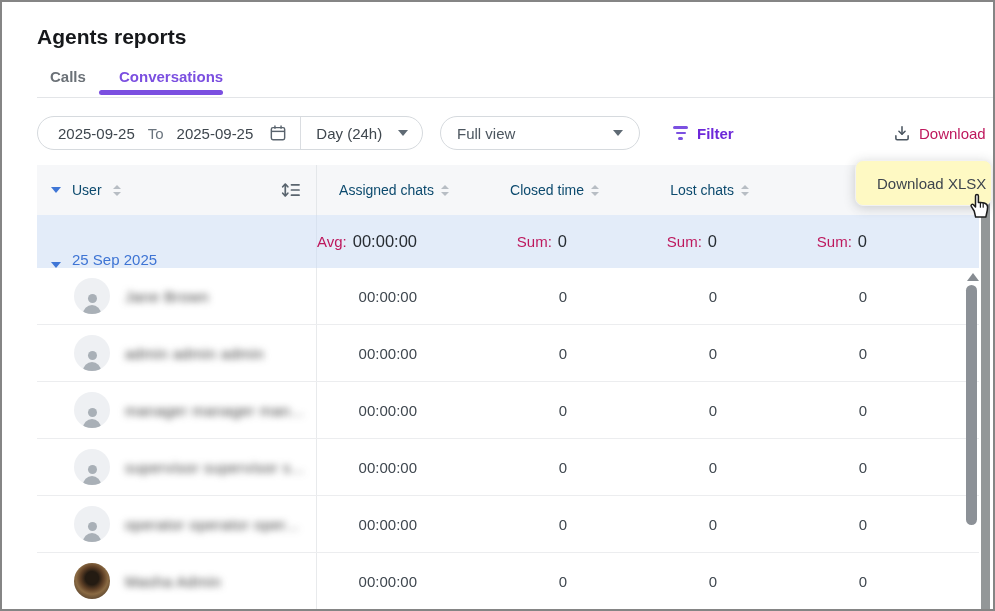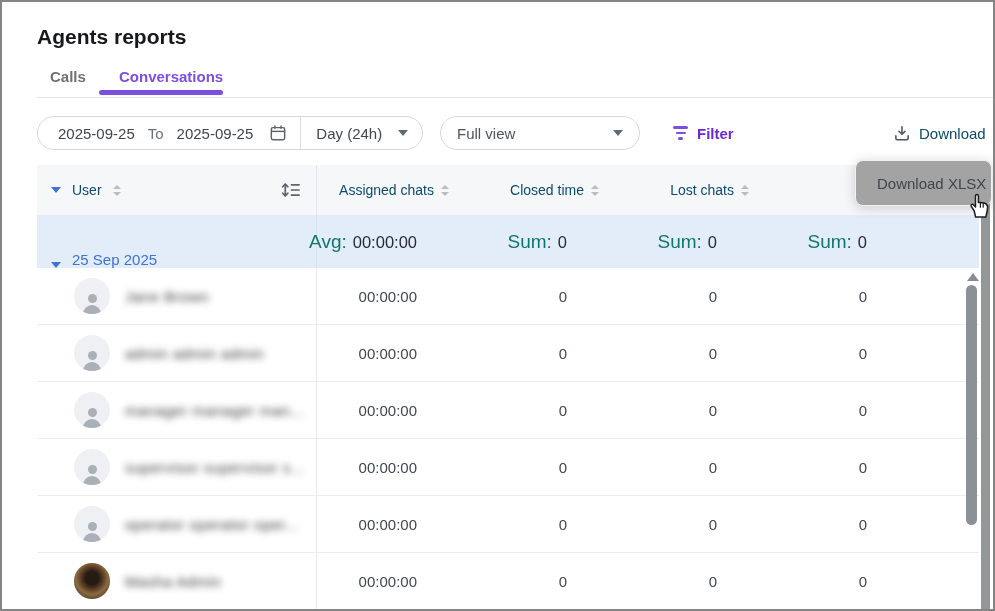--- a/index.html
+++ b/index.html
@@ -26,63 +26,63 @@
   .interval-label{ margin-left:15px; }
   .caret{ width:0; height:0; border-left:5px solid transparent; border-right:5px solid transparent;
           border-top:6px solid #5f6a74; margin-left:auto; }
   .pill-view{ left:438px; width:200px; padding:14px 16px; color:#4c565f; }
   .filter-btn{ position:absolute; left:671px; top:114px; height:34px; display:flex; align-items:center; gap:9px; cursor:pointer; }
   .filter-icon{ display:flex; flex-direction:column; align-items:center; gap:3px; }
   .filter-icon i{ display:block; height:2.5px; border-radius:1.5px; background:#7b50e1; }
   .filter-icon i:nth-child(1){ width:15px; } .filter-icon i:nth-child(2){ width:10px; } .filter-icon i:nth-child(3){ width:5px; }
   .filter-label{ font-size:15px; font-weight:600; color:#6d28d9; }
   .download-btn{ position:absolute; left:891px; top:114px; height:34px; display:flex; align-items:center; gap:8px; cursor:pointer; }
-  .download-label{ font-size:15px; font-weight:500; color:#0c4a6e; }
+  .download-label{ font-size:15px; font-weight:500; color:#be185d; }
 
   
   .table{ position:absolute; left:35px; top:163px; width:942px; }
   .trow{ display:grid; grid-template-columns:280px 150px 150px 150px 150px 1fr; align-items:center; }
   .thead{ height:50px; background:#f6f7f9; }
   .th{ display:flex; align-items:center; justify-content:flex-end; gap:7px; padding-right:18px;
        font-size:14px; color:#0c4a6e; cursor:pointer; }
   .th-user{ justify-content:flex-start; padding-left:14px; gap:11px; position:relative; border-right:1px solid #e4e7ea; height:100%; }
   .sort{ display:flex; flex-direction:column; gap:3px; }
   .sort i{ display:block; width:0; height:0; border-left:4px solid transparent; border-right:4px solid transparent; }
   .sort .up{ border-bottom:4.5px solid #b7bdc4; }
   .sort .dn{ border-top:4.5px solid #b7bdc4; }
   .caret-blue{ width:0; height:0; border-left:5.5px solid transparent; border-right:5.5px solid transparent;
                border-top:6.5px solid #3f76d6; cursor:pointer; }
   .density-btn{ position:absolute; right:16px; top:17px; cursor:pointer; display:flex; }
 
   .summary{ height:53px; background:#e3ecf9; }
   .sum-user{ display:flex; align-items:flex-end; gap:11px; padding-left:14px; border-right:1px solid #d8e2f0; height:100%; }
   .sum-date{ font-size:15px; color:#3e74d4; }
   .num-cell{ display:flex; align-items:baseline; justify-content:flex-end; gap:6px; padding-right:50px; }
-  .agg-label{ font-size:19px; color:#0f766e;text-align:right; }
+  .agg-label{ font-size:15px; color:#be185d;text-align:right; }
   .agg-value{ font-size:16.5px; color:#272c32; }
 
   .drow{ height:57px; border-bottom:1px solid #ecedef; }
   .user-cell{ display:flex; align-items:center; gap:15px; padding-left:37px; border-right:1px solid #e8eaec; height:100%; }
   .avatar{ width:36px; height:36px; border-radius:50%; background:#eef0f3; display:flex; flex-direction:column;
            justify-content:flex-end; align-items:center; overflow:hidden; flex:0 0 auto; }
   .p-head{ width:9px; height:9px; border-radius:50%; background:#a9b0b7; margin-bottom:2px; }
   .p-body{ width:18px; height:9px; border-radius:9px 9px 0 0; background:#a9b0b7; }
   .avatar-photo{ background:radial-gradient(circle at 50% 42%, #241b12 0 24%, #5f4026 42%, #8a6a43 58%, #6b5236 72%, #473726 100%); }
   .blur-name{ font-size:15px; color:#3c3c3c; letter-spacing:.5px; filter:blur(3.5px); white-space:nowrap; overflow:hidden; }
   .val{ font-size:15px; color:#3f474f; text-align:right; padding-right:50px; }
 
   
   .outer-scroll{ position:absolute; left:979px; top:162px; width:9px; height:447px; background:#939798; z-index:5; }
   .inner-scroll-up{ position:absolute; left:965px; top:271px; width:0; height:0; z-index:6; cursor:pointer;
     border-left:6px solid transparent; border-right:6px solid transparent; border-bottom:8px solid #878c92; }
   .inner-scroll-thumb{ position:absolute; left:964px; top:283px; width:11px; height:240px; border-radius:5.5px;
     background:#8c9197; z-index:6; cursor:grab; }
 
   
-  .menu{ position:absolute; left:853px; top:158px; width:137px; border-radius:8px; background:#a3a3a3;
+  .menu{ position:absolute; left:853px; top:158px; width:137px; border-radius:8px; background:#fef9c3;
          border:1px solid #f1f1f2; box-shadow:0 2px 12px rgba(40,45,50,.22); padding:8px 4px; z-index:50; }
   .menu-item{ height:28px; display:flex; align-items:center; padding-left:17px; font-size:15px; color:#3e454d; cursor:pointer; }
   .cursor-hand{ position:absolute; left:964px; top:188px; z-index:60; pointer-events:none; }
 </style>
 </head>
 <body>
 
 <div class="frame">
 
   <div class="page-title">Agents reports</div>

